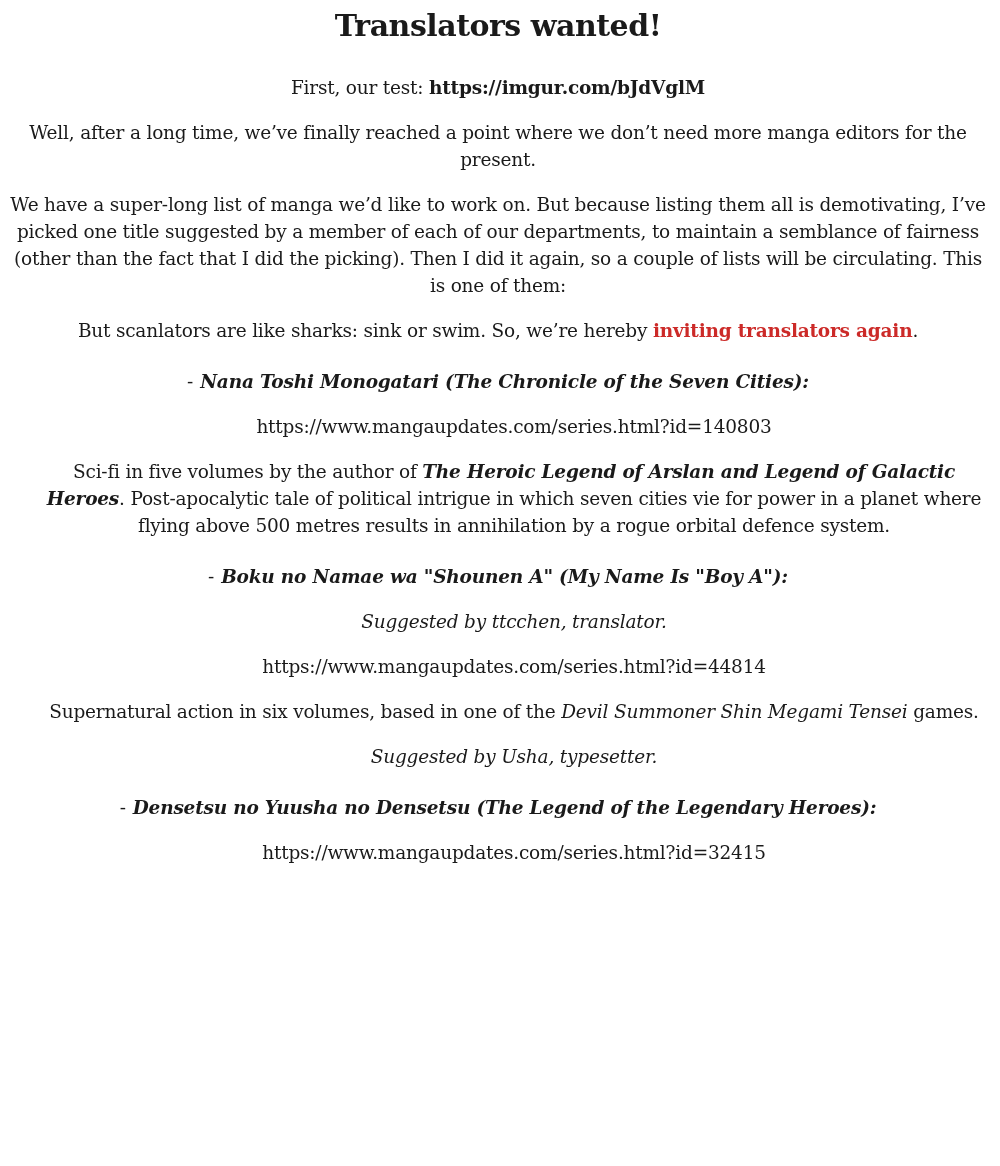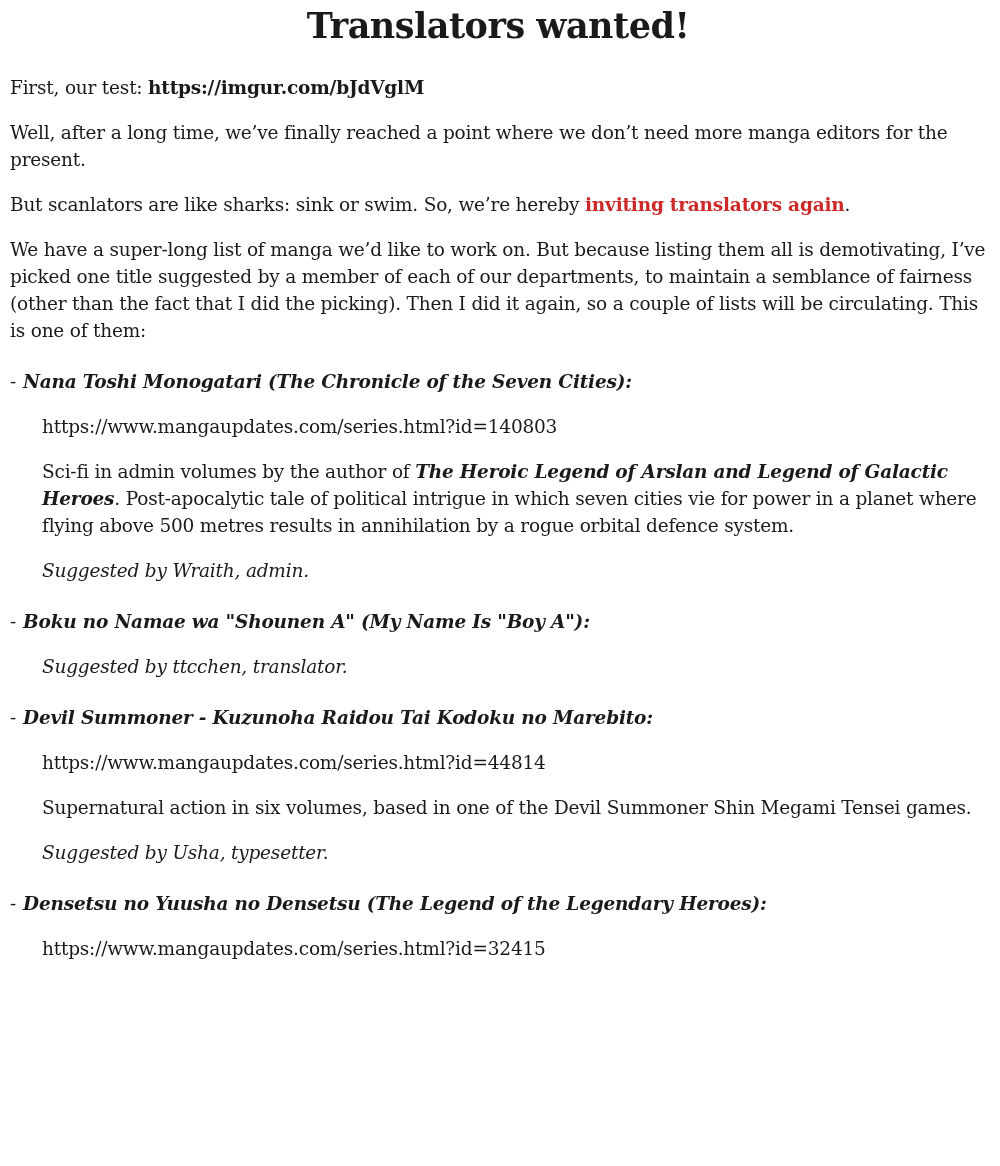--- a/index.html
+++ b/index.html
@@ -16,70 +16,68 @@
     color: #1a1a1a;
     letter-spacing: -0.2px;
   }
   .page {
     width: 1000px;
     height: 1166px;
     padding: 4px 14px 0 10px;
     overflow: hidden;
   }
   h1.doc-title {
-    font-size: 35px;
+    font-size: 30px;
     line-height: 44px;
     font-weight: bold;
     text-align: center;
     margin: 0 0 26px 0;
     letter-spacing: -0.5px;
   }
-  p { margin: 0 0 18px 0; }
+  p { margin: 0 0 18px 0; text-align: center; }
   .bold   { font-weight: bold; }
   .red    { color: #cc2a28; font-weight: bold; }
   .sec-title { margin-top: 24px; margin-bottom: 18px; }
   .sec-title .title-text { font-weight: bold; font-style: italic; }
   .marker { font-weight: normal; font-style: normal; margin-right: 0.38em; }
   .indent { margin-left: 32px; }
   .url-line { display: block; }
   .bi { font-weight: bold; font-style: italic; }
-  .it { }
+  .it { font-style: italic; }
   .suggested { font-style: italic; }
 </style>
 </head>
 <body>
 
 <div class="page">
 
   <h1 class="doc-title">Translators wanted!</h1>
 
   <p><span>First, our test: </span><span class="bold">https://imgur.com/bJdVglM</span></p>
 
   <p>Well, after a long time, we’ve finally reached a point where we don’t need more manga editors for the present.</p>
 
+  <p>We have a super-long list of manga we’d like to work on. But because listing them all is demotivat­ing, I’ve picked one title suggested by a member of each of our departments, to maintain a sem­blance of fairness (other than the fact that I did the picking). Then I did it again, so a couple of lists will be circulating. This is one of them:</p>
+
   <p><span>But scanlators are like sharks: sink or swim. So, we’re hereby </span><span class="red">inviting translators again</span><span>.</span></p>
-
-  <p>We have a super-long list of manga we’d like to work on. But because listing them all is demotivat­ing, I’ve picked one title suggested by a member of each of our departments, to maintain a sem­blance of fairness (other than the fact that I did the picking). Then I did it again, so a couple of lists will be circulating. This is one of them:</p>
 
   <div class="section">
     <p class="sec-title"><span class="marker">-</span><span class="title-text">Nana Toshi Monogatari (The Chronicle of the Seven Cities):</span></p>
     <p class="indent">
         <span class="url-line">https://www.mangaupdates.com/series.html?id=140803</span>
       </p>
-    <p class="indent"><span>Sci-fi in admin volumes by the author of </span><span class="bi">The Heroic Legend of Arslan and Legend of Galactic Heroes</span><span>. Post-apocalytic tale of political intrigue in which seven cities vie for power in a planet where flying above 500 metres results in annihilation by a rogue orbital defence system.</span></p>
-    <p class="indent suggested">Suggested by Wraith, admin.</p>
+    <p class="indent"><span>Sci-fi in five volumes by the author of </span><span class="bi">The Heroic Legend of Arslan and Legend of Galactic Heroes</span><span>. Post-apocalytic tale of political intrigue in which seven cities vie for power in a planet where flying above 500 metres results in annihilation by a rogue orbital defence system.</span></p>
   </div>
 
   <div class="section">
     <p class="sec-title"><span class="marker">-</span><span class="title-text">Boku no Namae wa "Shounen A" (My Name Is "Boy A"):</span></p>
     <p class="indent suggested">Suggested by ttcchen, translator.</p>
   </div>
 
   <div class="section">
-    <p class="sec-title"><span class="marker">-</span><span class="title-text">Devil Summoner - Kuzunoha Raidou Tai Kodoku no Marebito:</span></p>
     <p class="indent">
         <span class="url-line">https://www.mangaupdates.com/series.html?id=44814</span>
       </p>
     <p class="indent"><span>Supernatural action in six volumes, based in one of the </span><span class="it">Devil Summoner Shin Megami Tensei</span><span> games.</span></p>
     <p class="indent suggested">Suggested by Usha, typesetter.</p>
   </div>
 
   <div class="section">
     <p class="sec-title"><span class="marker">-</span><span class="title-text">Densetsu no Yuusha no Densetsu (The Legend of the Legendary Heroes):</span></p>
     <p class="indent">

